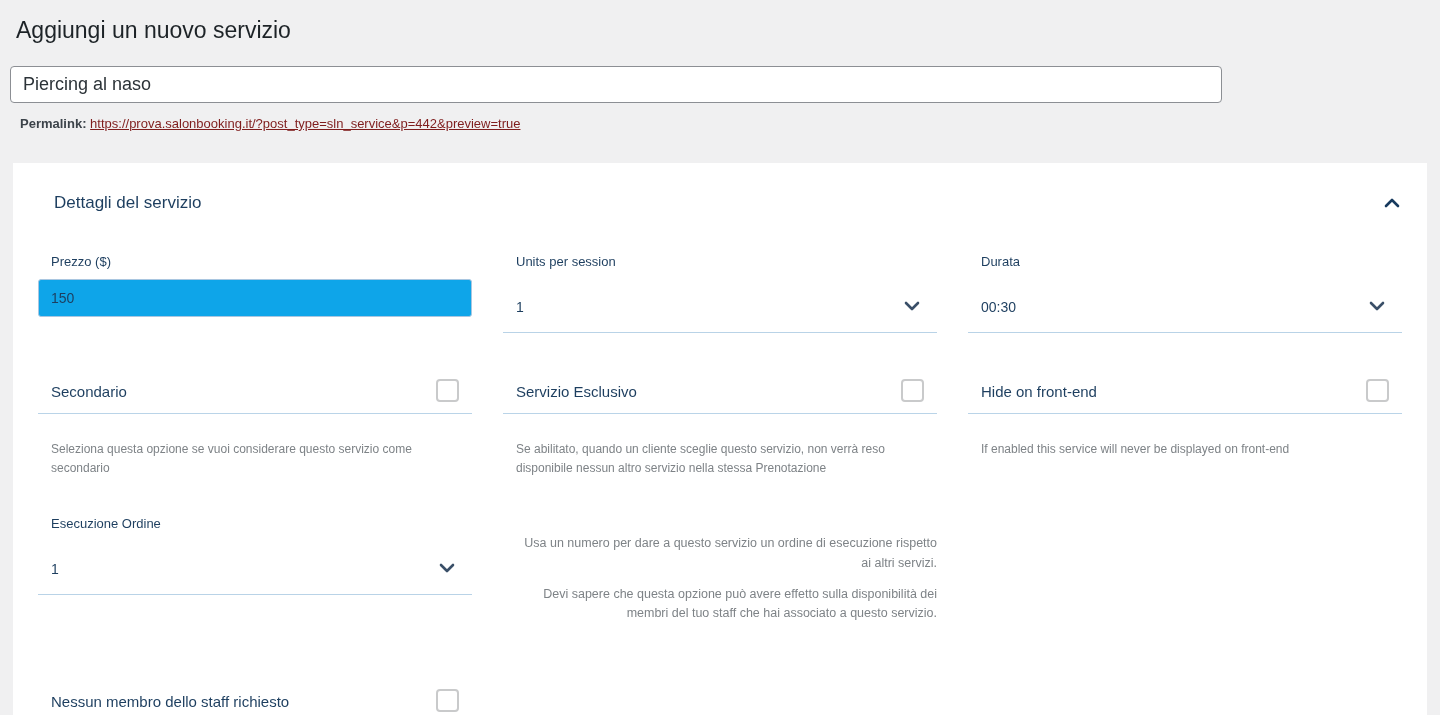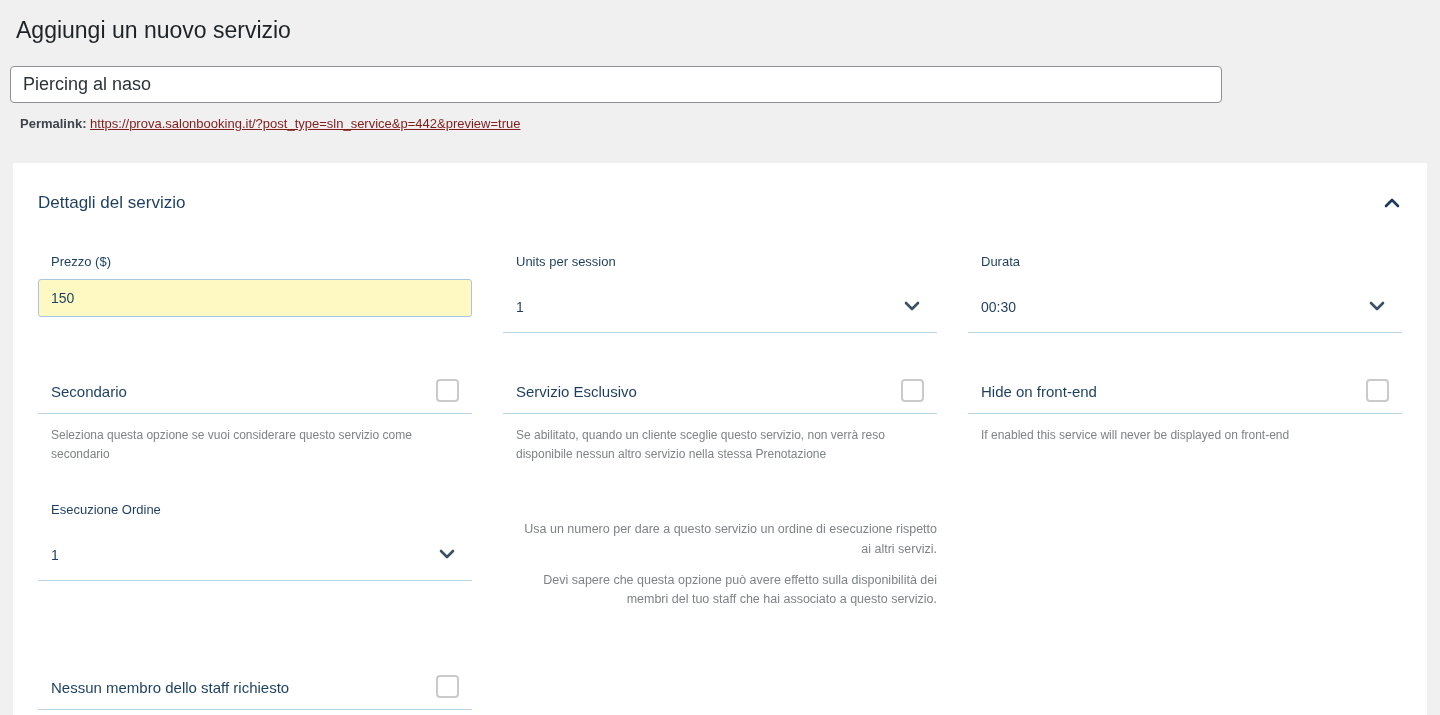--- a/index.html
+++ b/index.html
@@ -33,21 +33,21 @@
   .panel {
     margin: 32px 13px 0 13px;
     width: 1414px;
     background: #ffffff;
     padding: 30px 25px 37px 25px;
   }
   .panel-head {
     display: flex; justify-content: space-between; align-items: center;
     margin-bottom: 41px;
   }
-  .panel-title { font-size: 17px; color: #1d3e5f; }
+  .panel-title { font-size: 17px; color: #1d3e5f; margin-left: 16px; }
   .collapse-btn {
     background: none; border: none; padding: 2px; cursor: pointer;
     display: flex; align-items: center;
   }
   .grid {
     display: grid;
     grid-template-columns: 1fr 1fr 1fr;
     column-gap: 31px;
   }
   .sec-fields { margin-top: 0; }
@@ -56,21 +56,21 @@
   .sec-staff  { margin-top: 63px; }
 
   .field-label {
     font-size: 13px; color: #1d3e5f;
     padding-left: 13px; margin-bottom: 10px; line-height: 15px;
   }
   .price-input {
     width: 100%; height: 38px;
     border: 1px solid #a9c6e0; border-radius: 3px;
     padding: 0 12px; font-size: 14px; color: #1d3e5f;
-    background: #fef9c3; font-family: "Liberation Sans", sans-serif;
+    background: #0ea5e9; font-family: "Liberation Sans", sans-serif;
     outline: none;
   }
   .select-line {
     position: relative;
     border-bottom: 1px solid #b9d3e7;
     padding: 19px 40px 16px 13px;
     cursor: pointer;
   }
   .select-value { font-size: 14px; color: #1d3e5f; line-height: 15px; }
   .select-line .chev {
@@ -85,21 +85,21 @@
   .check-label { font-size: 15px; color: #1d3e5f; line-height: 18px; }
   .checkbox {
     position: absolute; right: 13px; top: 2px;
     width: 23px; height: 23px;
     border: 2px solid #c9cacb; border-radius: 4px;
     background: #fff; cursor: pointer;
   }
   .help-text {
     font-size: 12px; color: #7e8387;
     line-height: 1.6;
-    margin-top: 12px; padding-left: 13px;
+    margin-top: 26px; padding-left: 13px;
   }
   .order-help {
     font-size: 12.5px; color: #7e8387;
     line-height: 1.55;
     padding-left: 13px; margin-top: 18px;
   }
   .order-help p { margin: 0 0 12px 0; text-align: right; }
   .order-help p:last-child { margin-bottom: 0; }
   svg.chevron { display: block; }
 </style>

